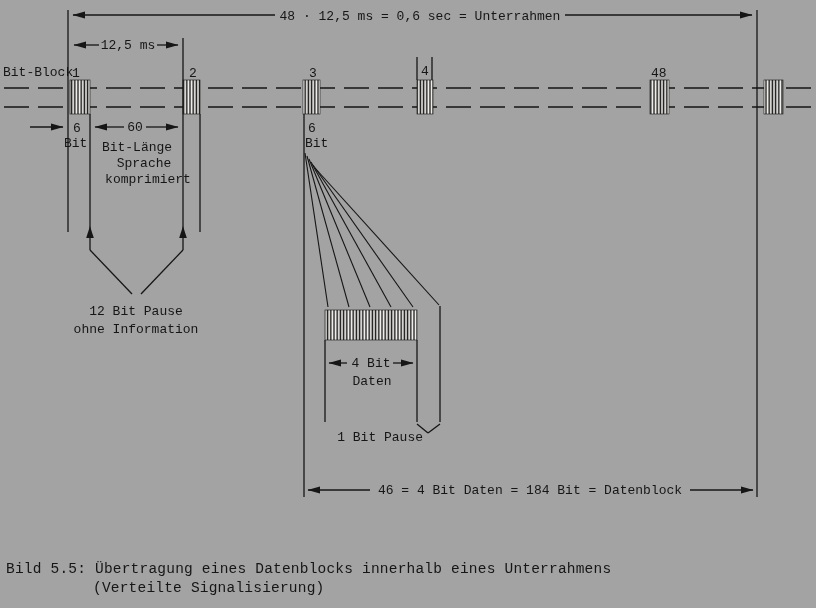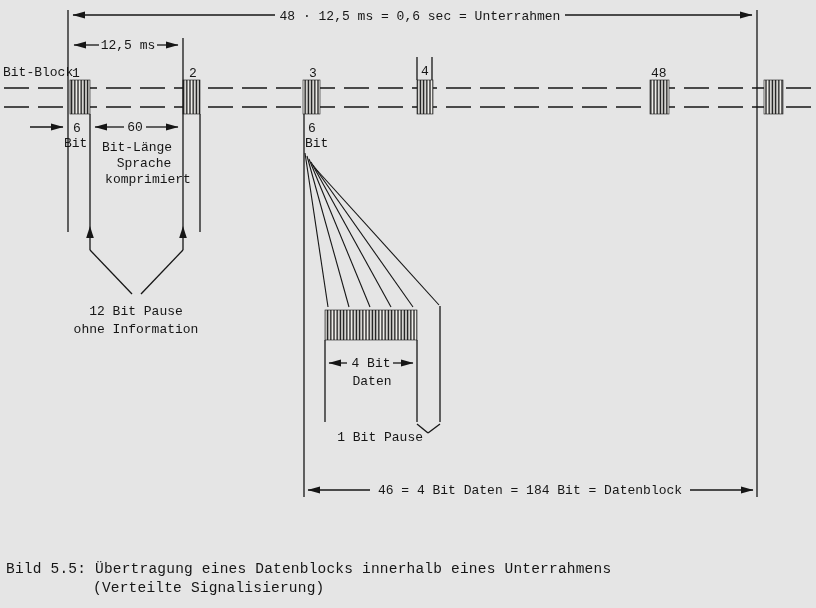--- a/index.html
+++ b/index.html
@@ -1,21 +1,21 @@
 <!DOCTYPE html>
 <html><head>
 <meta charset="utf-8">
 <style>
   html,body{margin:0;padding:0;}
   body{
     width:816px;height:608px;
     background:#faf9f5;
     font-family:"Liberation Mono", monospace;
   }
-  .page{position:relative;width:816px;height:608px;background:#e5e5e5;overflow:hidden;}
+  .page{position:relative;width:816px;height:608px;background:#a3a3a3;overflow:hidden;}
   svg{display:block;}
   text{fill:#161616;font-family:"Liberation Mono", monospace;}
   .t13{font-size:13px;}
   .cap{font-size:14.5px;letter-spacing:0.2px;}
 </style>
 </head>
 <body>
 
 <div class="page">
   <svg width="816" height="608" viewBox="0 0 816 608">

